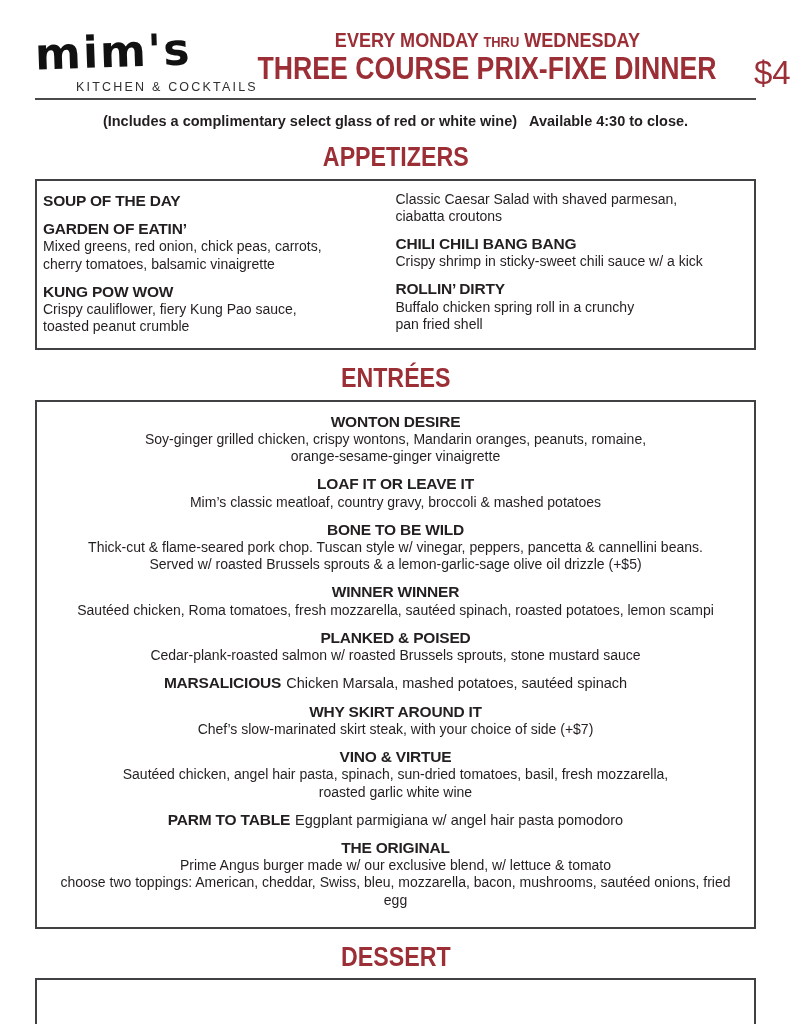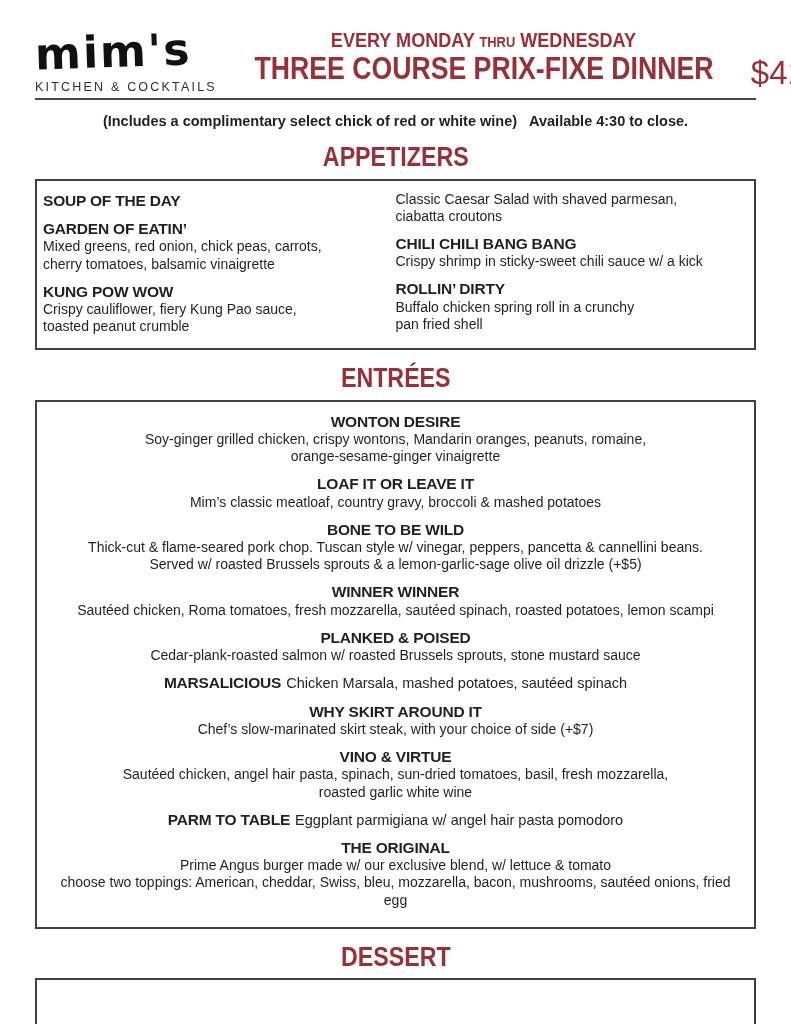--- a/index.html
+++ b/index.html
@@ -12,20 +12,21 @@
   .brand { width: 185px; padding-top: 6px; }
   .brand-logo {
     font-family: "DejaVu Sans", sans-serif;
     font-weight: bold; font-size: 44px; line-height: 1;
     letter-spacing: 2px; transform: rotate(-2deg); display: inline-block;
     color: #111;
   }
   .brand-tagline {
     font-size: 12.5px; letter-spacing: 2.2px; color: #2f2f2f; margin-top: 6px;
     white-space: nowrap;
+    margin-left: 41px;
   }
   .title-block { flex: 1; text-align: center; padding-top: 4px; }
   .schedule { font-weight: bold; font-size: 21px; line-height: 1.15; white-space: nowrap; }
   .schedule-inner, .main-title-inner, .sec-heading-inner { display: inline-block; transform: scaleX(0.86); transform-origin: center; }
   .schedule .thru { font-size: 15px; }
   .main-title { font-weight: bold; font-size: 31px; line-height: 1.1; white-space: nowrap; }
   .red { color: #9c2e36; }
   .price-block { width: 150px; text-align: right; padding-top: 32px; white-space: nowrap; }
   .price { font-size: 33px; line-height: 1; }
   .header-rule { border: none; border-top: 2px solid #4a4a4a; margin-top: 4px; }
@@ -73,21 +74,21 @@
       <div class="main-title red">
         <span class="main-title-inner">THREE COURSE PRIX-FIXE DINNER</span>
       </div>
     </div>
     <div class="price-block red">
       <span class="price">$41.95</span>
     </div>
   </div>
   <hr class="header-rule">
   <div class="wine-note">
-    <span>(Includes a complimentary select chick of red or white wine)</span><span class="gap"></span><span>Available 4:30 to close.</span>
+    <span>(Includes a complimentary select glass of red or white wine)</span><span class="gap"></span><span>Available 4:30 to close.</span>
   </div>
 
   <div class="sec-heading red apps"><span class="sec-heading-inner">APPETIZERS</span></div>
   <div class="box apps-box">
     <div class="apps-col">
       <div class="item">
         <div class="iname">SOUP OF THE DAY</div>
       </div>
       <div class="item">
         <div class="iname">GARDEN OF EATIN’</div>

